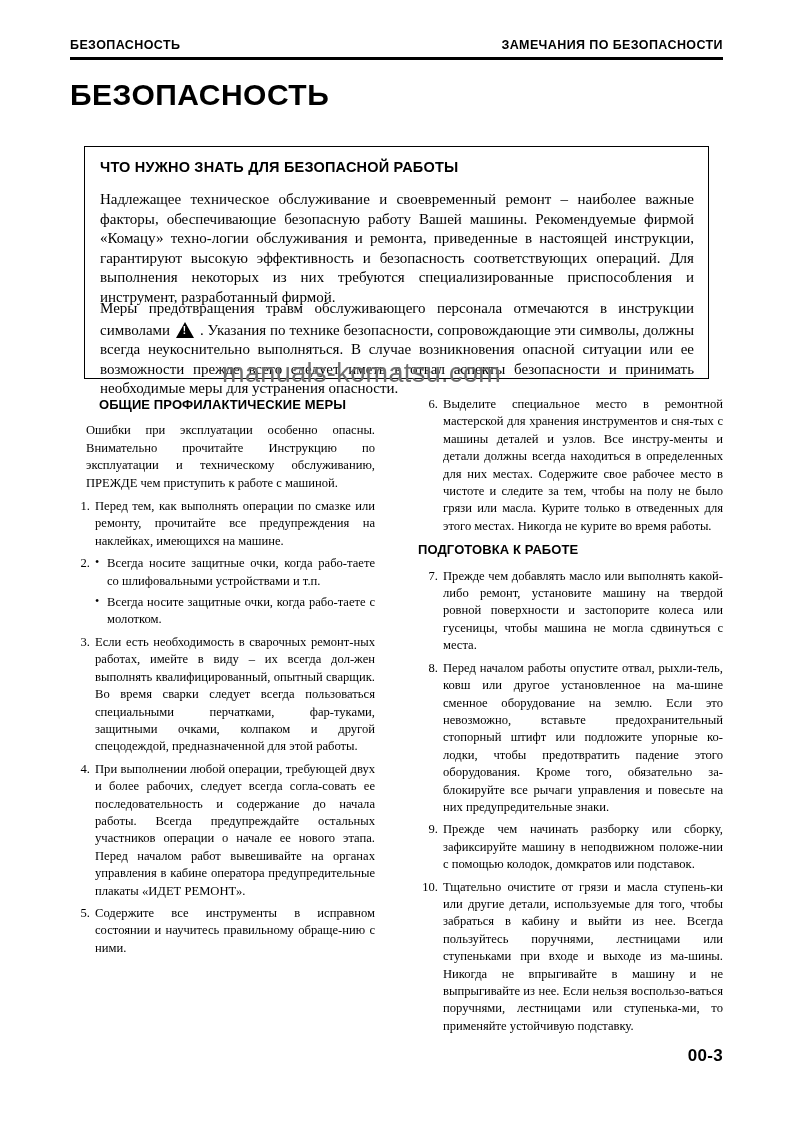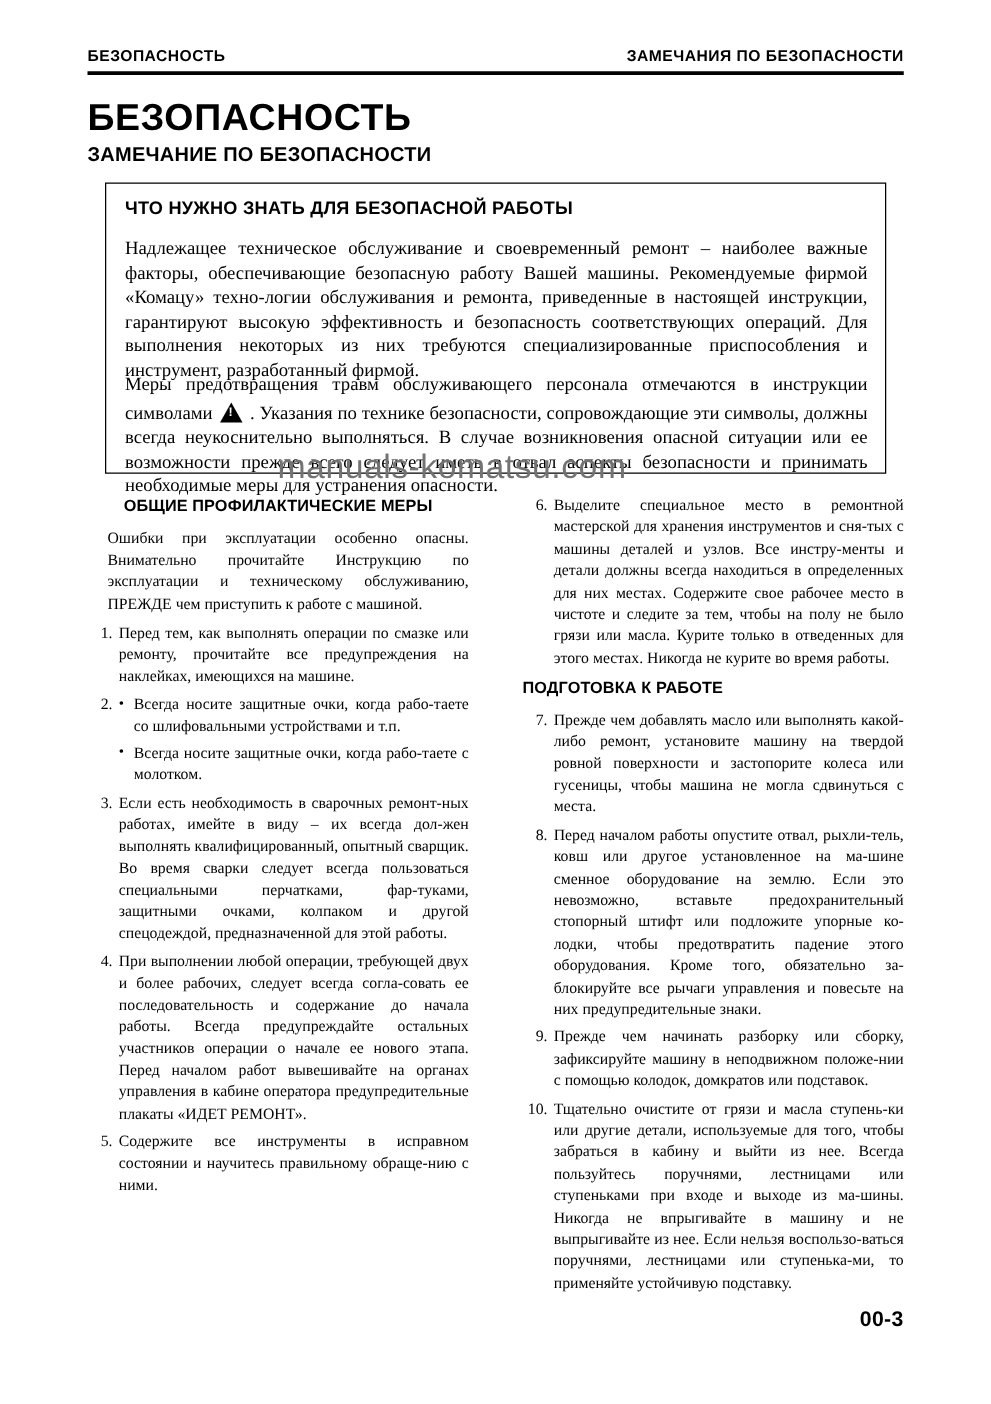--- a/index.html
+++ b/index.html
@@ -208,21 +208,20 @@
 
 <div class="page">
 
   <div class="header">
     <span>БЕЗОПАСНОСТЬ</span>
     <span>ЗАМЕЧАНИЯ ПО БЕЗОПАСНОСТИ</span>
   </div>
   <div class="header-rule"></div>
 
   <div class="title-main">БЕЗОПАСНОСТЬ</div>
-  <div class="title-sub">ЗАМЕЧАНИЕ ПО БЕЗОПАСНОСТИ</div>
 
   <div class="note-box"></div>
   <div class="note-title">ЧТО НУЖНО ЗНАТЬ ДЛЯ БЕЗОПАСНОЙ РАБОТЫ</div>
   <div class="note-p note-p1">Надлежащее техническое обслуживание и своевременный ремонт – наиболее важные факторы, обеспечивающие безопасную работу Вашей машины. Рекомендуемые фирмой «Комацу» техно-логии обслуживания и ремонта, приведенные в настоящей инструкции, гарантируют высокую эффективность и безопасность соответствующих операций. Для выполнения некоторых из них требуются специализированные приспособления и инструмент, разработанный фирмой.</div>
   <div class="note-p note-p2">
     <span>Меры предотвращения травм обслуживающего персонала отмечаются в инструкции символами</span>
     <span class="warn-tri"></span>
     <span>. Указания по технике безопасности, сопровождающие эти символы, должны всегда неукоснительно выполняться. В случае возникновения опасной ситуации или ее возможности прежде всего следует иметь в отвал аспекты безопасности и принимать необходимые меры для устранения опасности.</span>
   </div>
 

